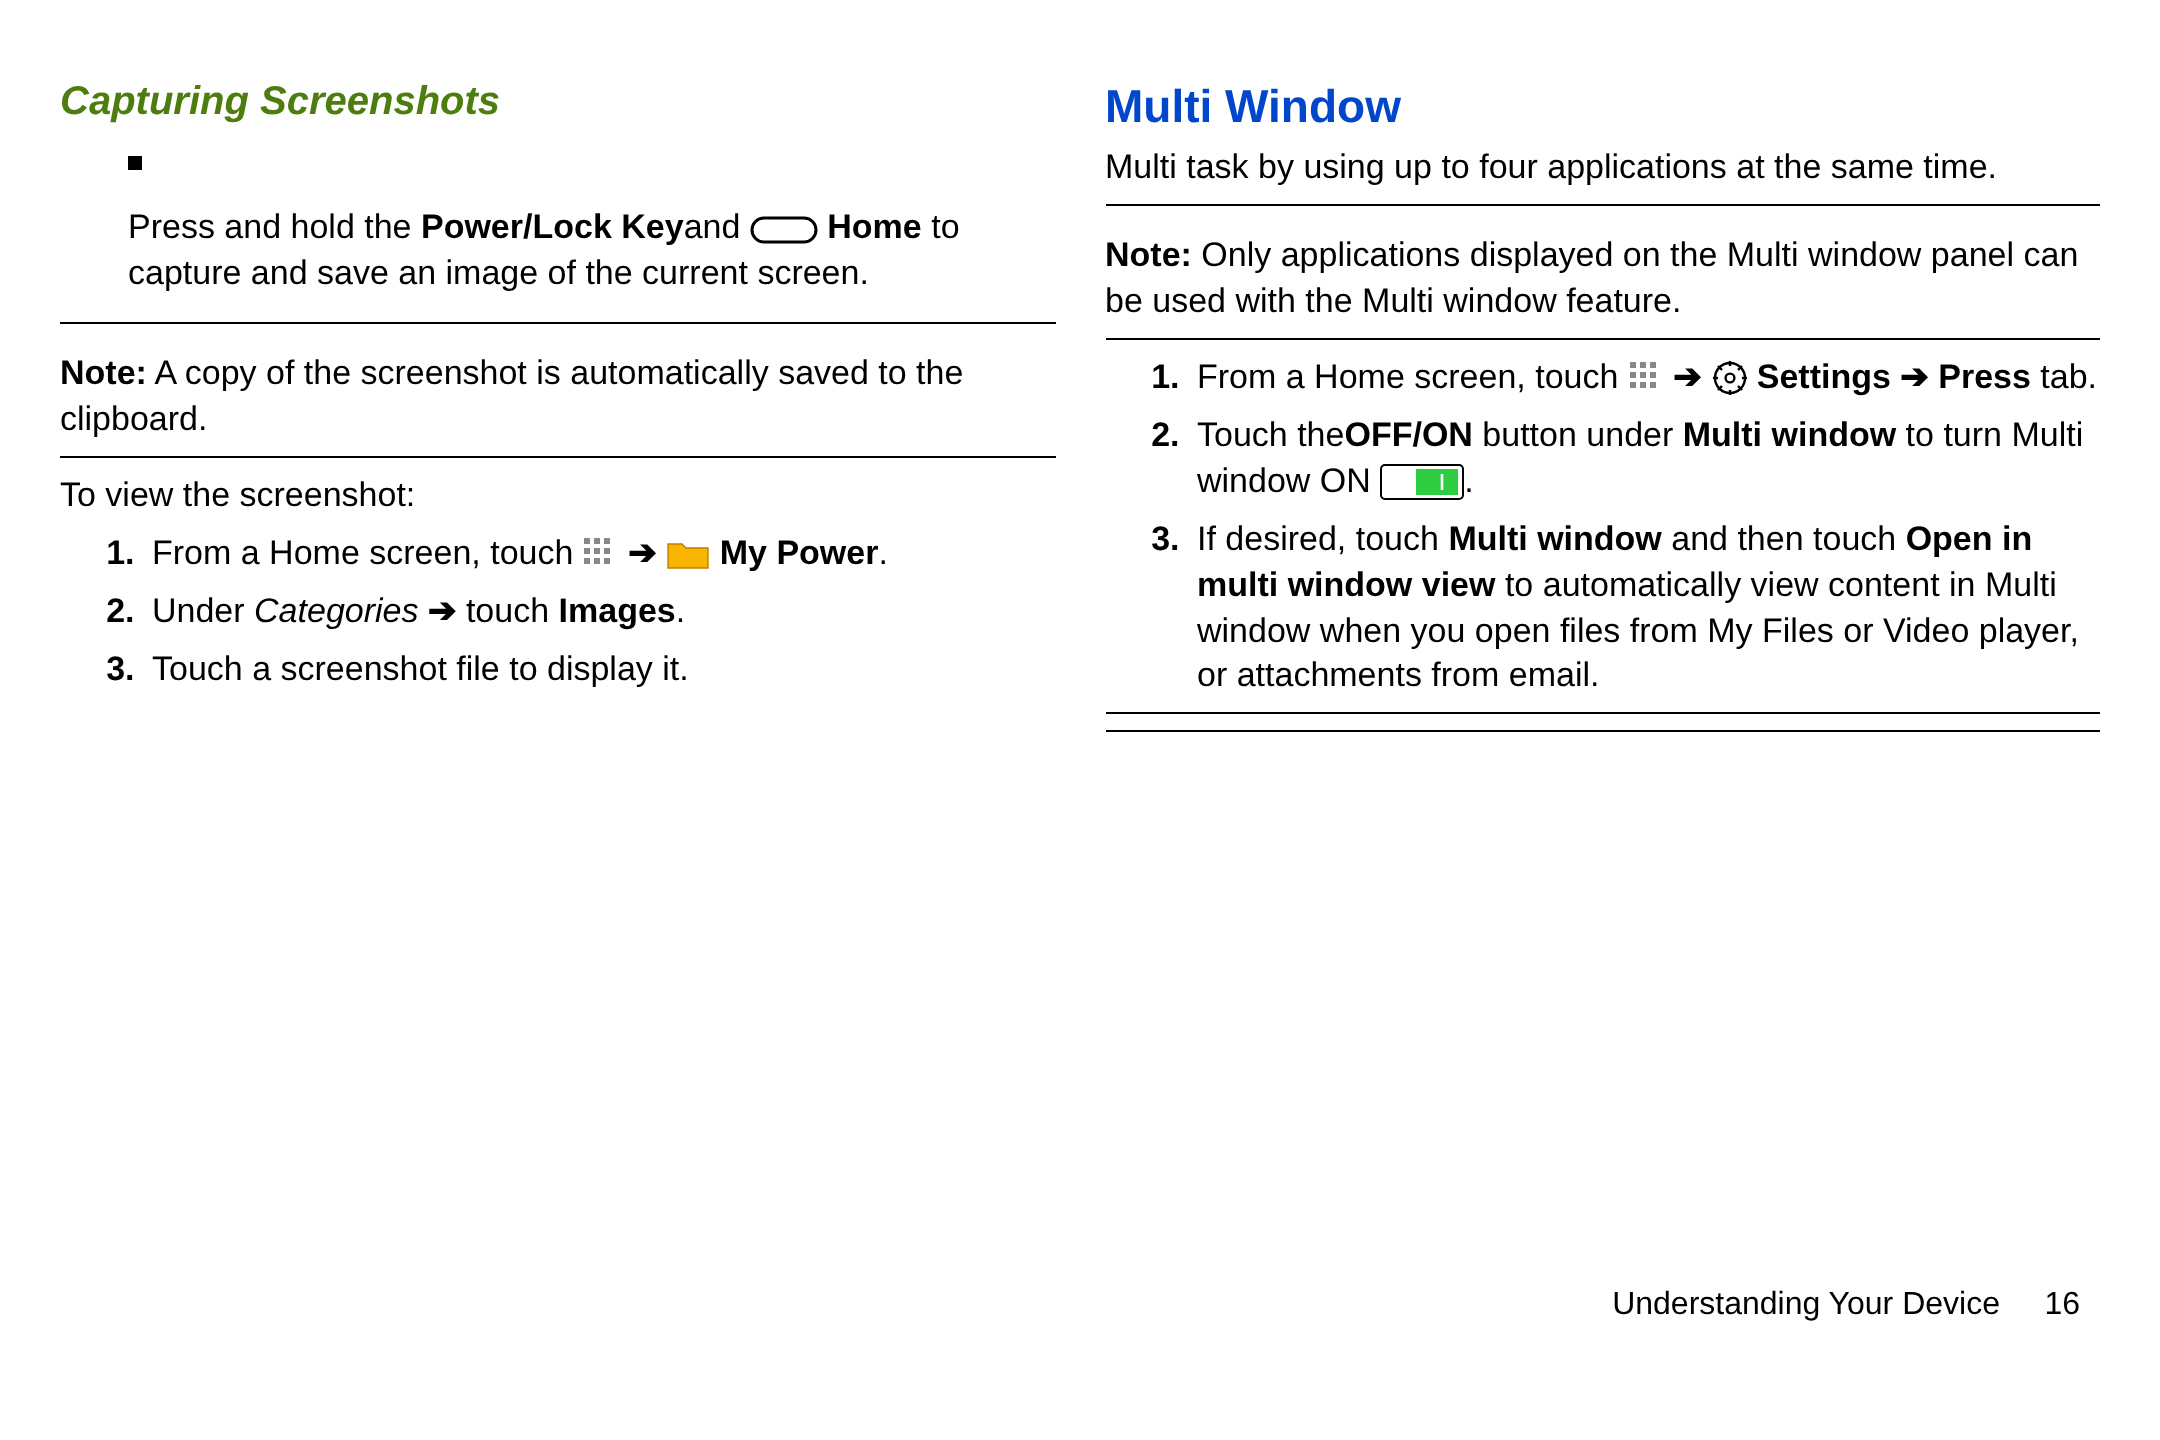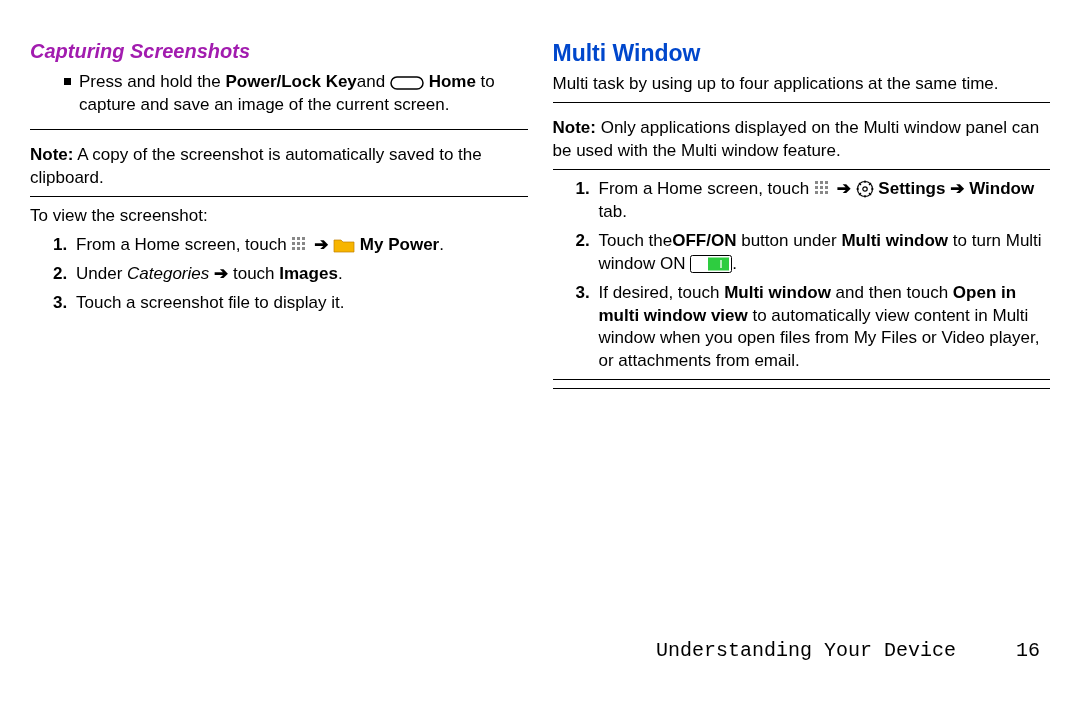--- a/index.html
+++ b/index.html
@@ -18,56 +18,56 @@
     padding: 40px 30px 20px 30px;
     gap: 25px;
     height: 680px;
     box-sizing: border-box;
     position: relative;
   }
   .col {
     width: 50%;
   }
   h2.section {
-    color: #a21caf;
+    color: #4d7c0f;
     font-style: italic;
     font-weight: bold;
     font-size: 20px;
     margin: 0 0 8px 0;
   }
   h2.header {
     color: #0047cc;
     font-style: normal;
     font-weight: 800;
     font-size: 23px;
     margin: 0 0 6px 0;
     letter-spacing: 0;
   }
   .bulleted {
     display:flex;
-    gap:8px;
+    gap:18px;
     margin-left: 34px;
+    flex-direction: column;
   }
   .square {
     width:7px; height:7px; background:#000; margin-top:7px; flex-shrink:0;
   }
   p { margin: 0 0 6px 0; line-height: 1.35;}
   hr.rule { border:none; border-top:1.5px solid #000; margin: 6px 0 8px 0;}
   .noteblock { margin: 14px 0 6px 0;}
   ol { margin:4px 0 0 20px; padding-left:22px;}
   ol li { padding-left:4px; margin-bottom:6px; line-height:1.35;}
   ol li::marker { font-weight:bold;}
   .italic { font-style: italic; text-align: center;}
   b { font-weight:bold;}
   .footer {
     position:absolute;
     bottom:18px;
     right:40px;
-    font-size:20px;
-    font-family:Liberation Mono, monospace;
+    font-size:16px;
   }
   
   .icon {
     display:inline-block;
     vertical-align:middle;
     line-height:0;
   }
   svg { display:block;}
 </style>
 </head>
@@ -154,21 +154,21 @@
                 <line x1="9" y1="0.5" x2="9" y2="3"></line>
                 <line x1="9" y1="15" x2="9" y2="17.5"></line>
                 <line x1="0.5" y1="9" x2="3" y2="9"></line>
                 <line x1="15" y1="9" x2="17.5" y2="9"></line>
                 <line x1="3" y1="3" x2="5" y2="5"></line>
                 <line x1="13" y1="13" x2="15" y2="15"></line>
                 <line x1="3" y1="15" x2="5" y2="13"></line>
                 <line x1="13" y1="5" x2="15" y2="3"></line>
               </g>
               <circle cx="9" cy="9" r="2.2" fill="none" stroke="#000" stroke-width="1.2"></circle>
-            </svg></span><b> Settings </b><b>➔ </b><b>Window</b><span> tab.</span>
+            </svg></span><b> Settings </b><b>➔ </b><b>Press</b><span> tab.</span>
       </li>
       <li>
         <span>Touch the</span><b>OFF/ON</b><span>  button under </span><b>Multi window</b><span> to turn Multi window ON </span><span class="icon"><svg width="42" height="18">
               <rect x="0.5" y="0.5" width="41" height="17" rx="2" fill="#fff" stroke="#000" stroke-width="1"></rect>
               <rect x="18" y="2.5" width="21" height="13" fill="#2ecc40"></rect>
               <line x1="31" y1="5" x2="31" y2="13" stroke="#fff" stroke-width="1.3"></line>
             </svg></span><span>.</span>
       </li>
       <li>
         <span>If desired, touch </span><b>Multi window</b><span> and then touch </span><b>Open in multi window view</b><span> to automatically view content in Multi window when you open files from My Files or Video player, or attachments from email.</span>

